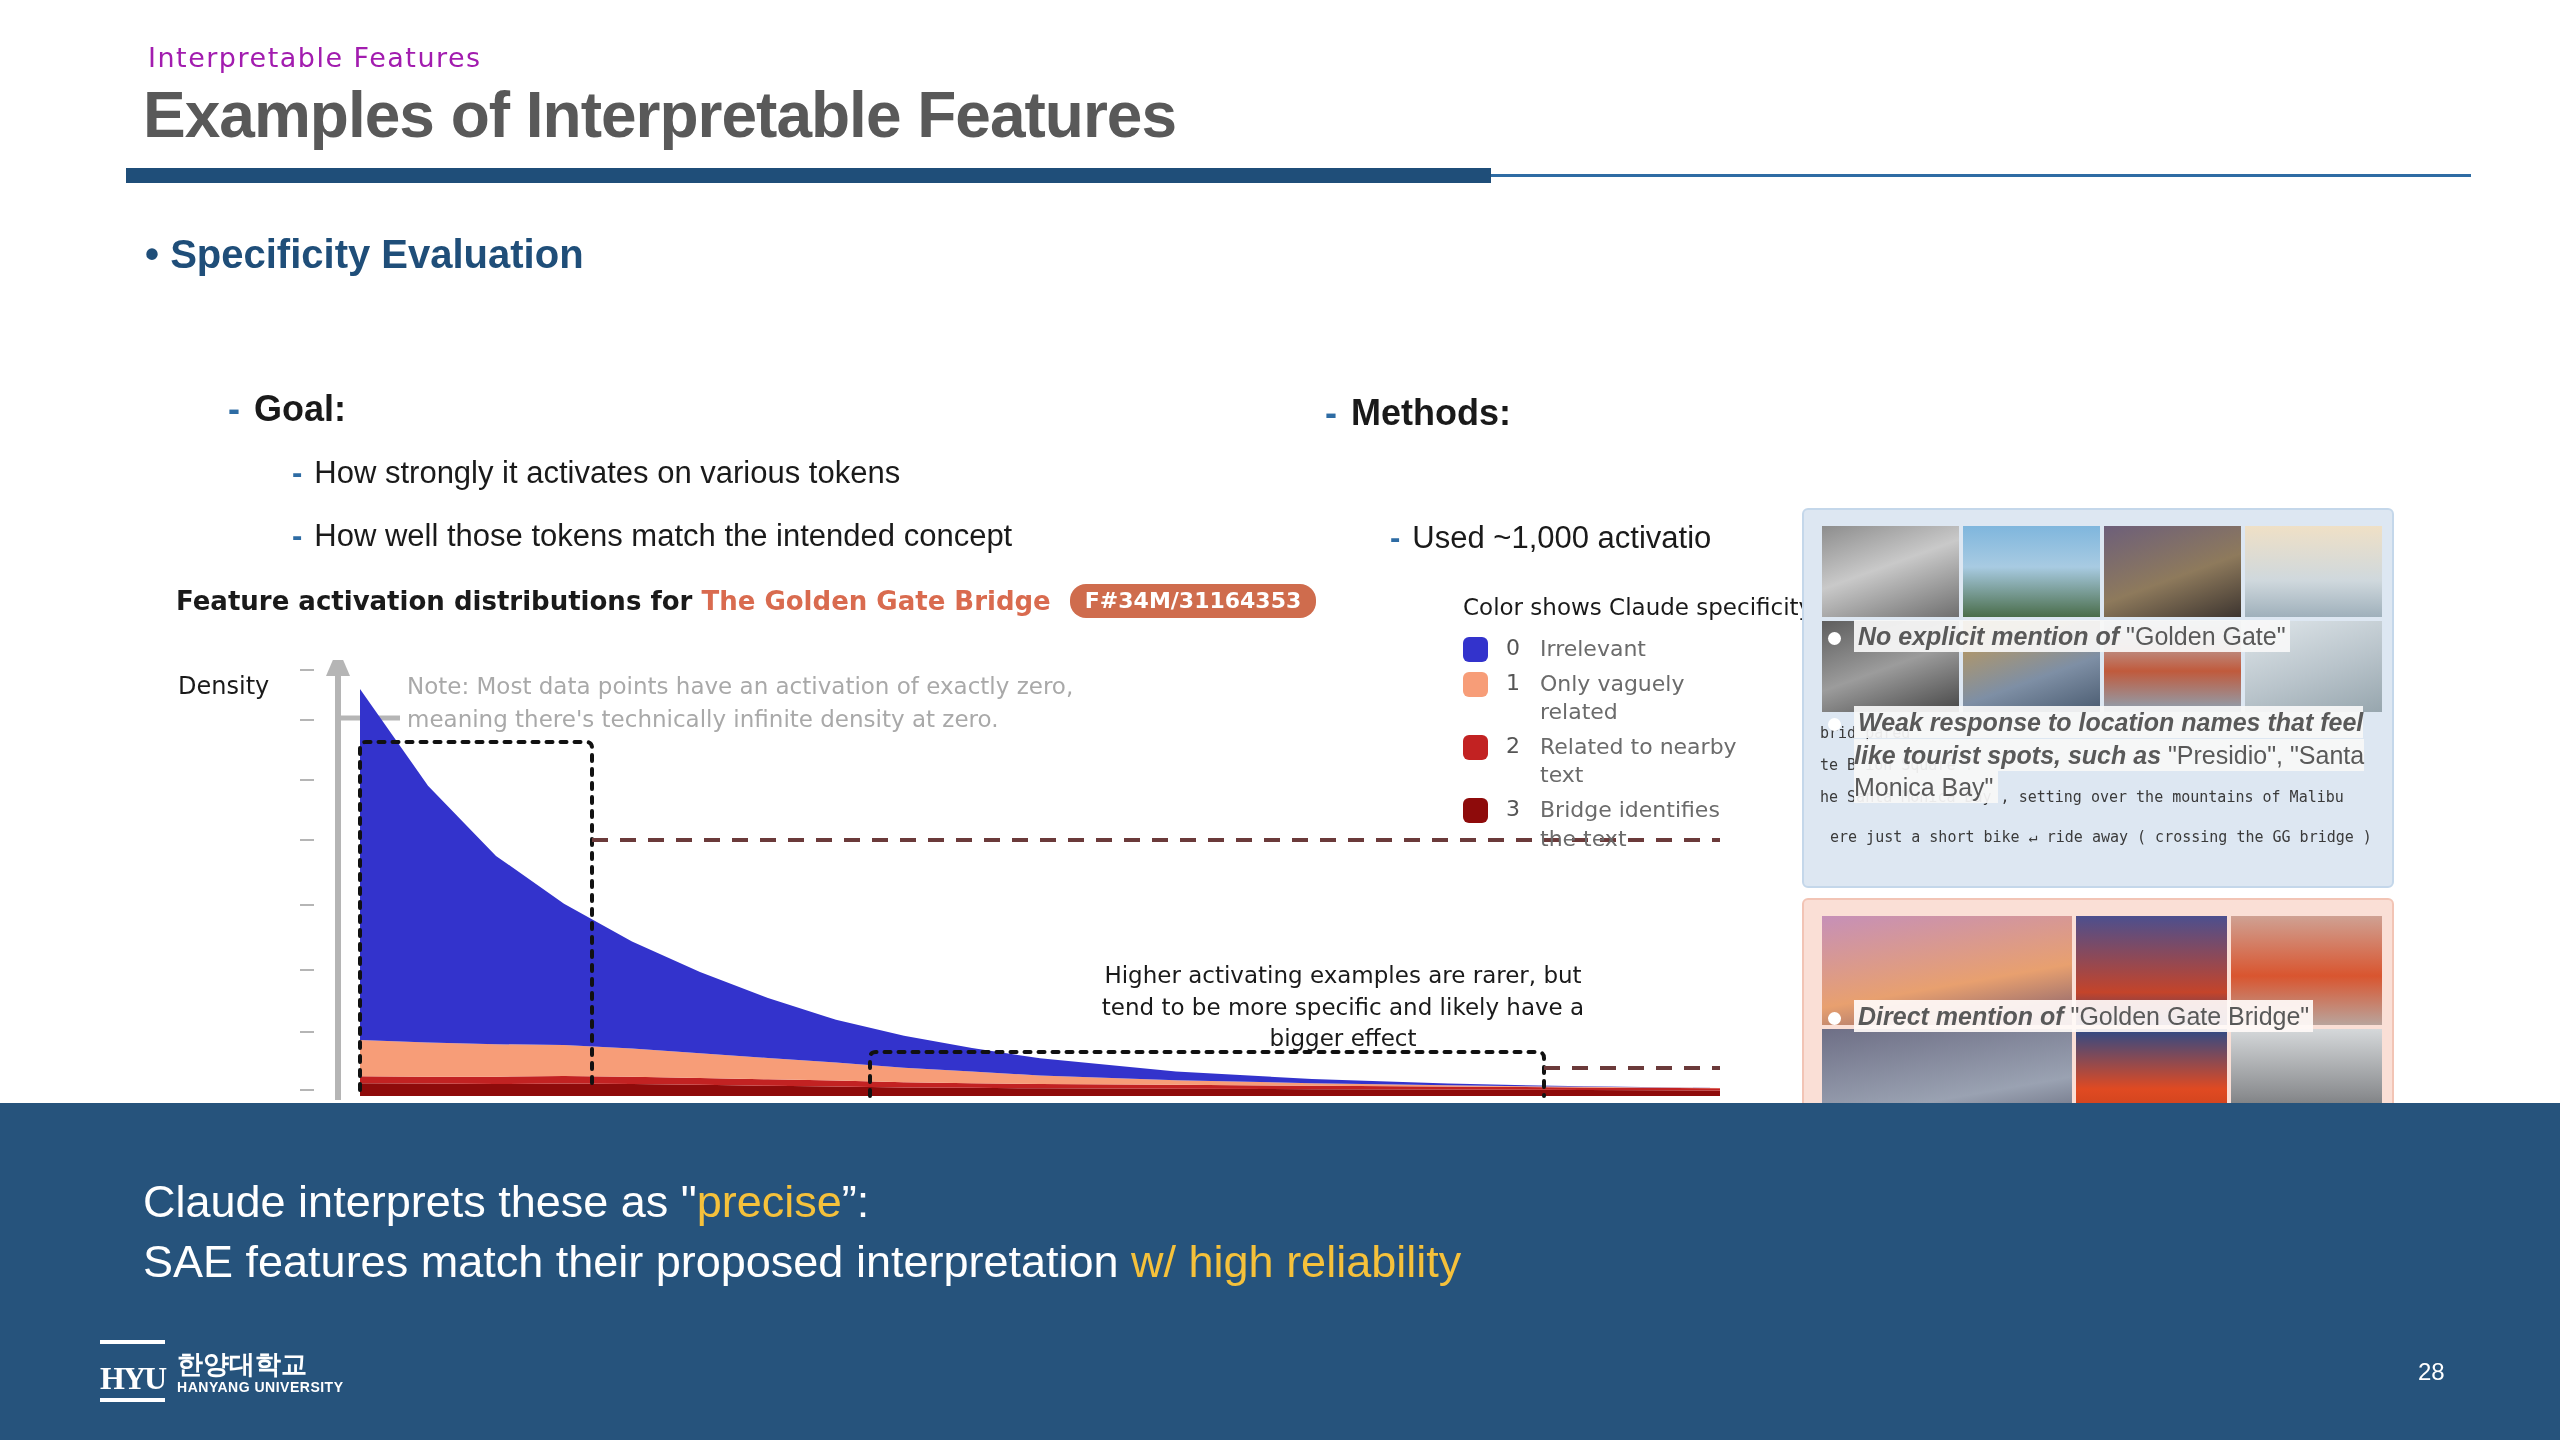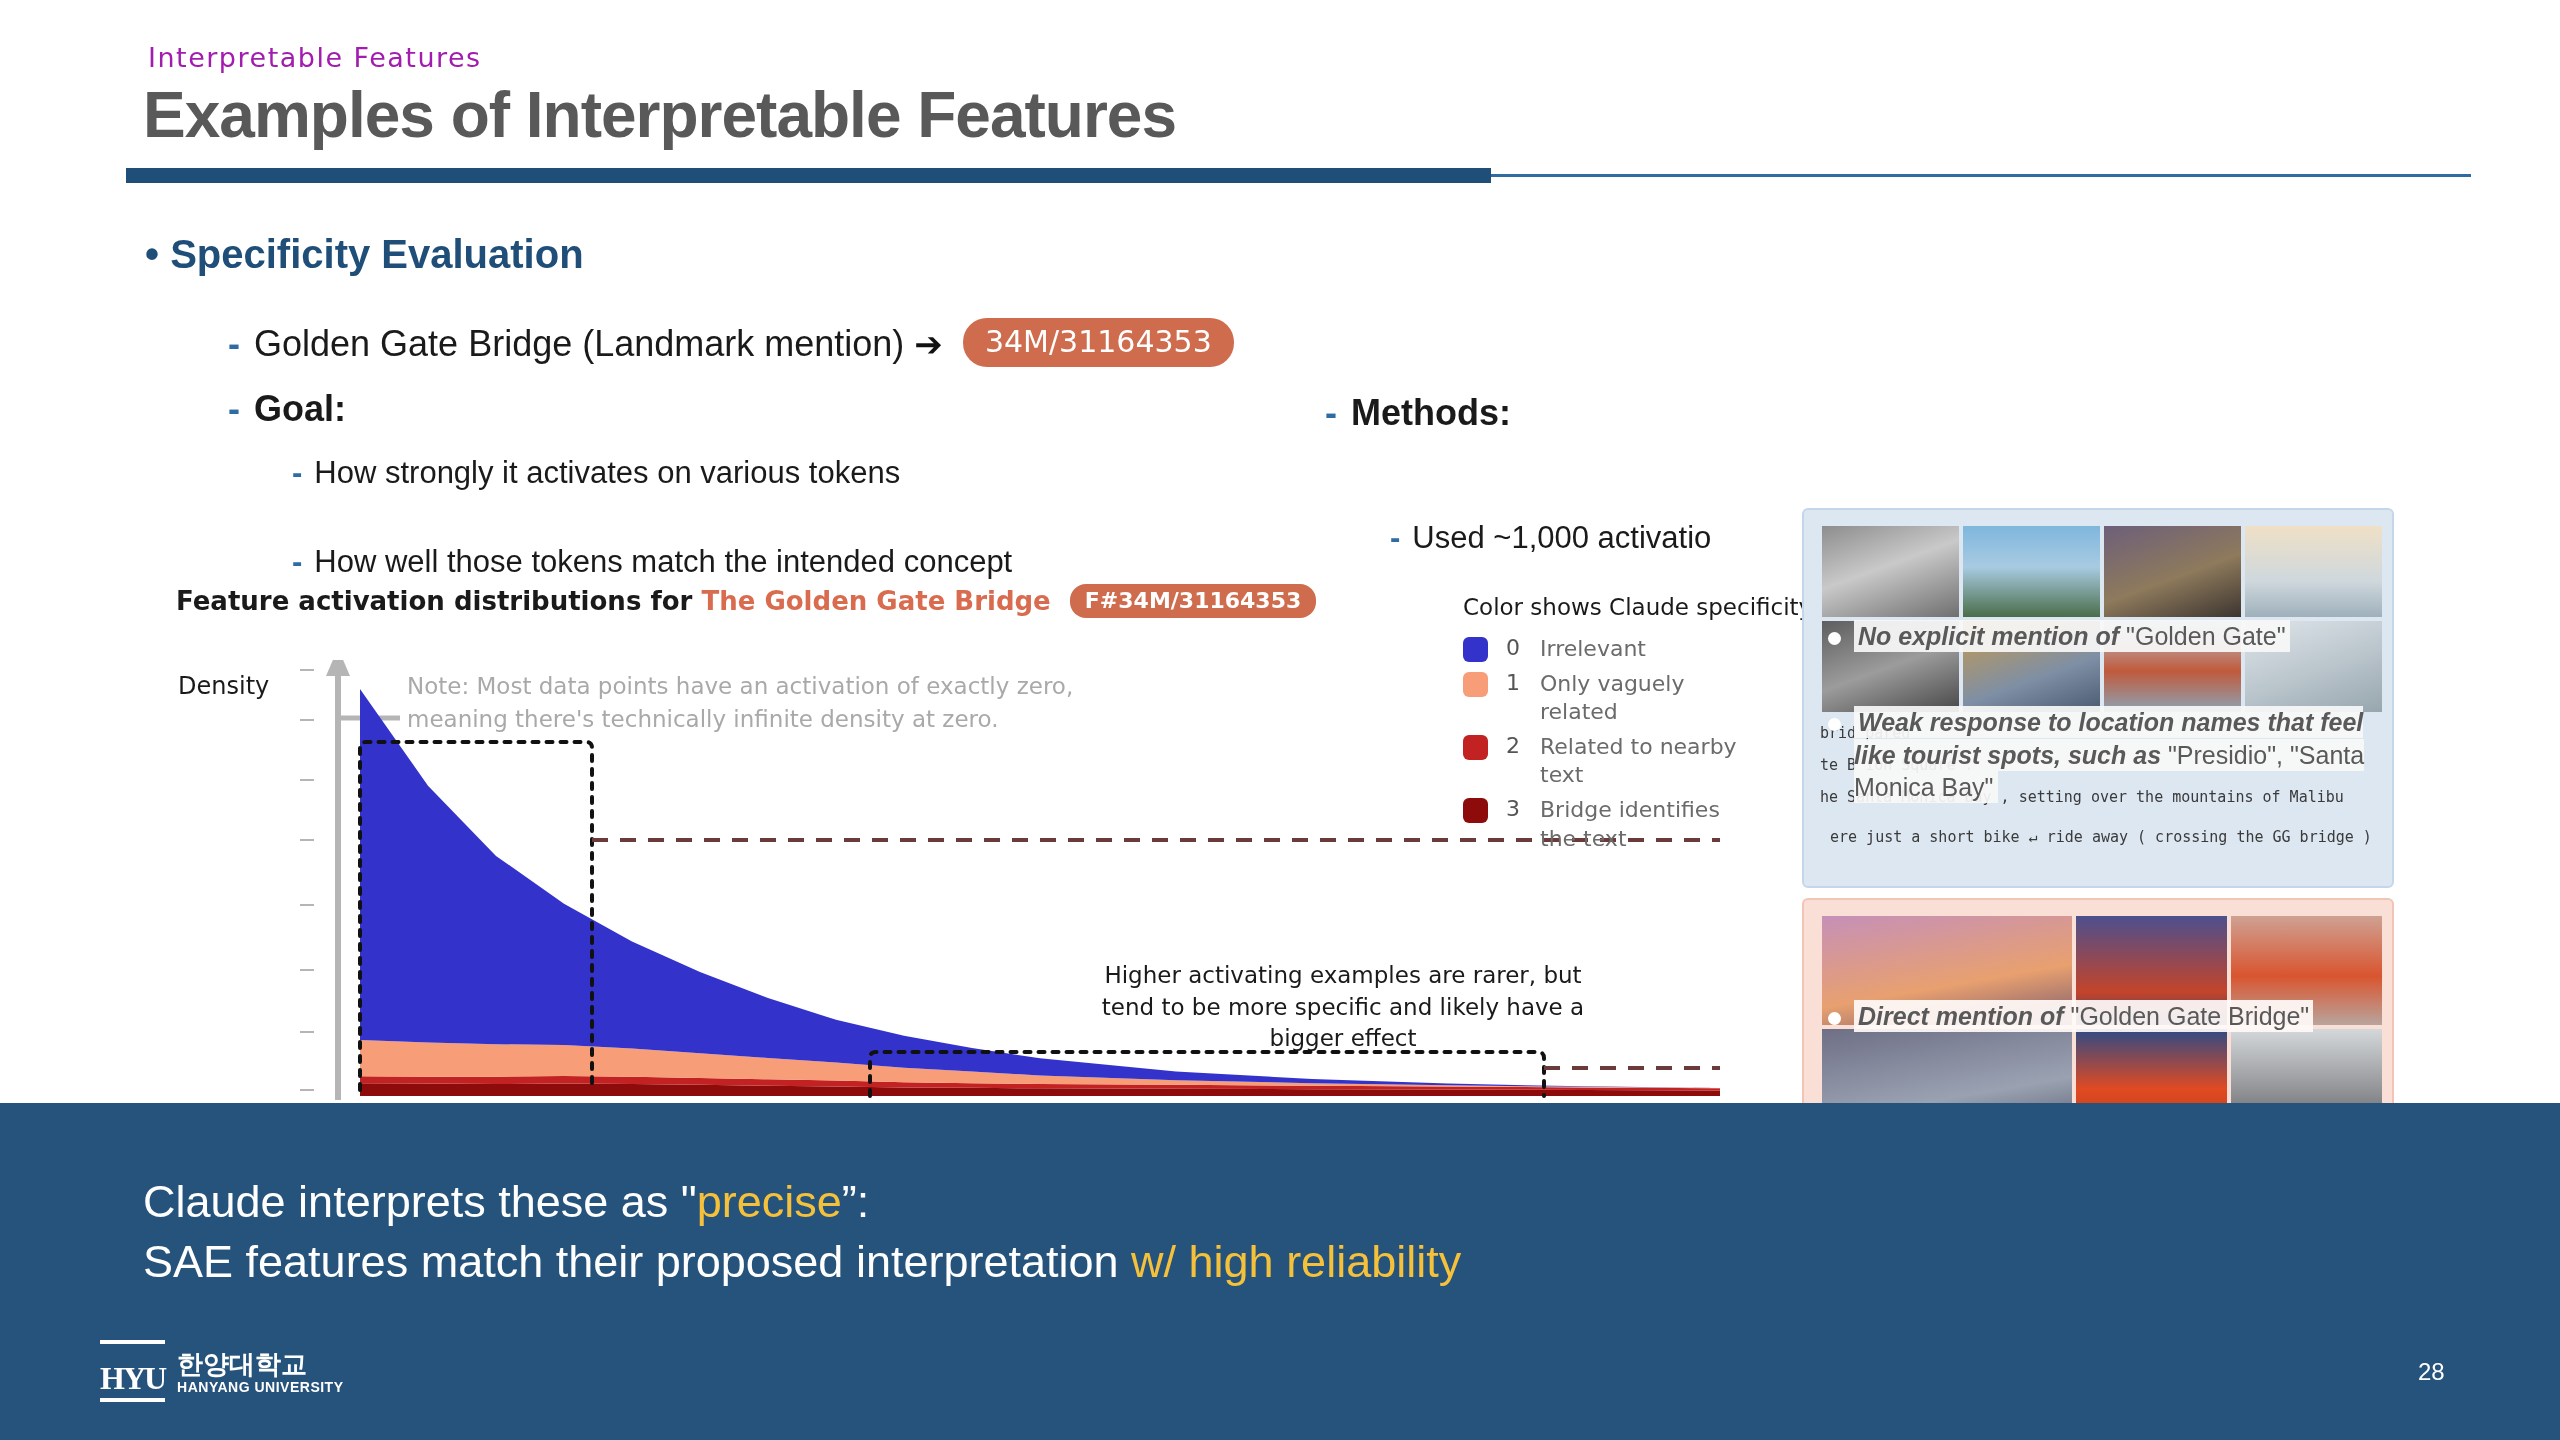--- a/index.html
+++ b/index.html
@@ -165,34 +165,29 @@
   <div class="eyebrow">Interpretable Features</div>
   <div class="slide-title">Examples of Interpretable Features</div>
   <div class="rule-dark"></div>
   <div class="rule-light"></div>
 
   <div class="b1">
     <span class="dot">•</span>
     <span>Specificity Evaluation</span>
   </div>
 
-  <div class="b2" style="left:228px; top:318px;">
-    <span class="dash">-</span><span>Golden Gate Bridge (Landmark mention)</span>
-    <span class="arrow">➔</span>
-    <span class="pill">34M/31164353</span>
-  </div>
 
   <div class="b2 bold" style="left:228px; top:388px;">
     <span class="dash">-</span><span>Goal:</span>
   </div>
 
   <div class="b3" style="left:292px; top:455px;">
     <span class="dash">-</span><span>How strongly it activates on various tokens</span>
   </div>
-  <div class="b3" style="left:292px; top:518px;margin-top:26px;">
+  <div class="b3" style="left:292px; top:518px;">
     <span class="dash">-</span><span>How well those tokens match the intended concept</span>
   </div>
 
   <div class="b2 bold" style="left:1325px; top:392px;">
     <span class="dash">-</span><span>Methods:</span>
   </div>
   <div class="b3" style="left:1390px; top:520px;">
     <span class="dash">-</span><span>Used ~1,000 activatio</span>
   </div>
 

